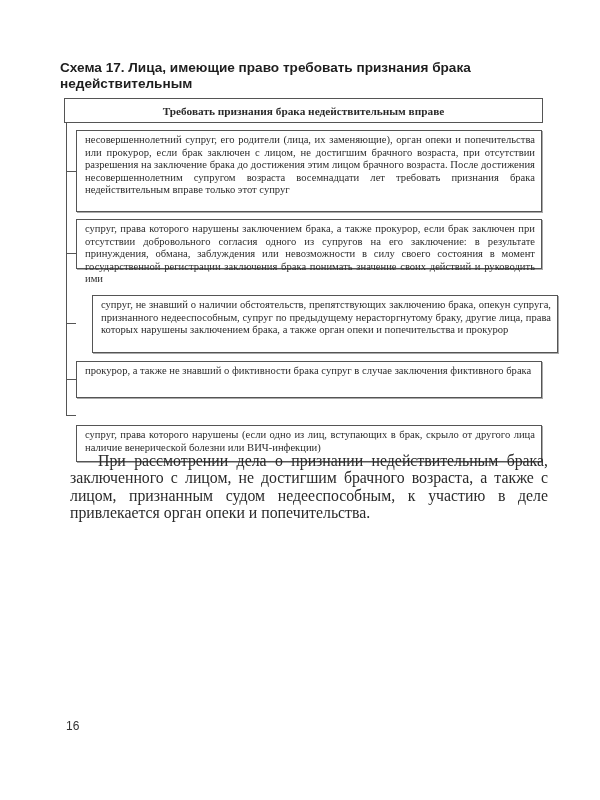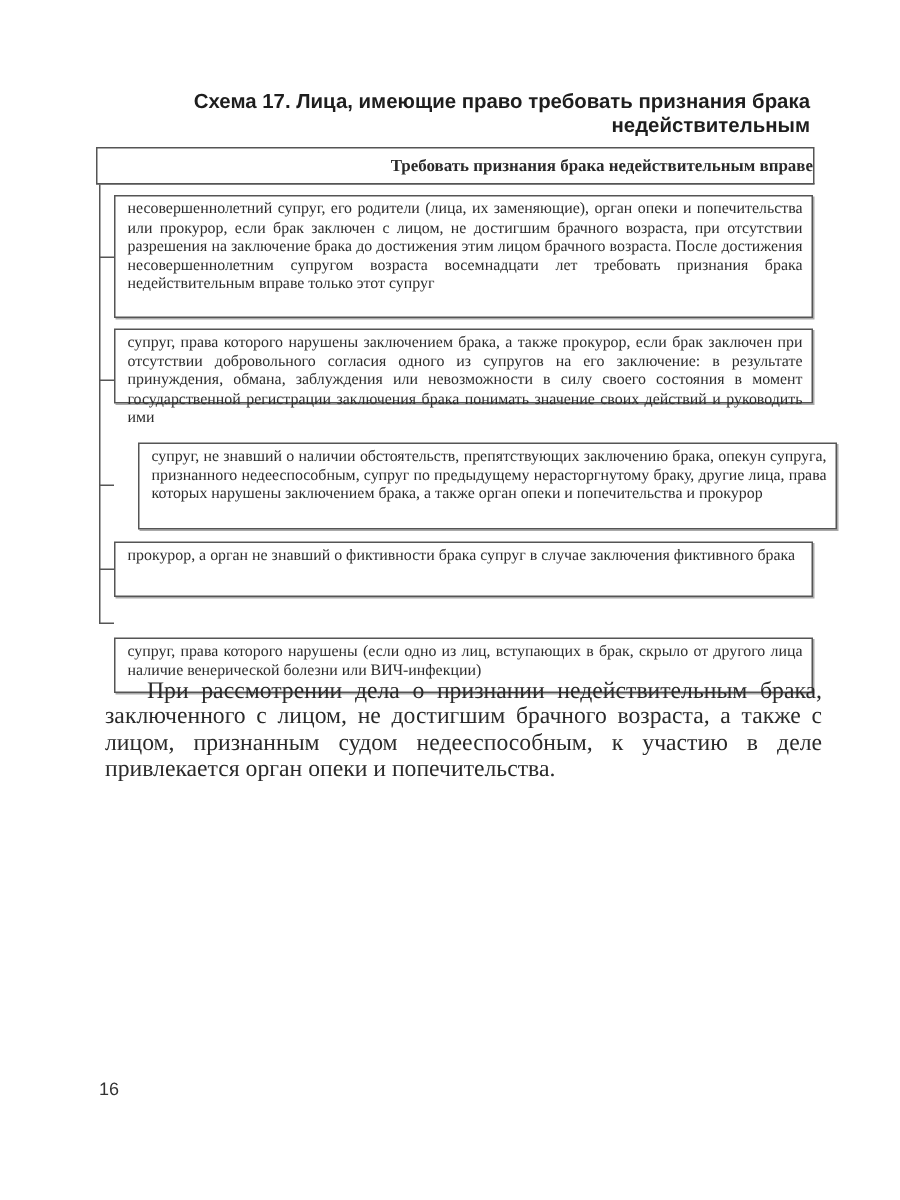--- a/index.html
+++ b/index.html
@@ -12,38 +12,38 @@
       height: 800px;
       position: relative;
       overflow: hidden;
       color: #2b2b2b;
     }
     .scheme-title {
       position: absolute;
       left: 60px;
       top: 60px;
       width: 480px;
-      text-align: right;
+      text-align: left;
       font-family: "Liberation Sans", sans-serif;
       font-weight: bold;
       font-size: 13.6px;
       line-height: 16px;
       color: #1e1e1e;
     }
     .header-box {
       position: absolute;
       left: 64px;
       top: 98px;
       width: 479px;
       height: 25px;
       border: 1px solid #555;
       box-sizing: border-box;
       display: flex;
       align-items: center;
-      justify-content: flex-end;
+      justify-content: center;
       font-family: "Liberation Serif", serif;
       font-weight: bold;
       font-size: 11.3px;
       color: #2a2a2a;
     }
     .outer-frame {
       position: absolute;
       left: 64px;
       top: 122px;
       width: 479px;
@@ -124,21 +124,21 @@
   <span>супруг, права которого нарушены заключением брака, а также прокурор, если брак заключен при отсутствии добровольного согласия одного из супругов на его заключение: в результате принуждения, обмана, заблуждения или невозможности в силу своего состояния в момент государственной регистрации заключения брака понимать значение своих действий и руководить ими</span>
 </div>
 
 <div class="branch" style="top:323px;"></div>
 <div class="item-box" style="top:295px; height:58px;margin-left:16px;">
   <span>супруг, не знавший о наличии обстоятельств, препятствующих заключению брака, опекун супруга, признанного недееспособным, супруг по предыдущему нерасторгнутому браку, другие лица, права которых нарушены заключением брака, а также орган опеки и попечительства и прокурор</span>
 </div>
 
 <div class="branch" style="top:379px;"></div>
 <div class="item-box" style="top:361px; height:37px;">
-  <span>прокурор, а орган не знавший о фиктивности брака супруг в случае заключения фиктивного брака</span>
+  <span>прокурор, а также не знавший о фиктивности брака супруг в случае заключения фиктивного брака</span>
 </div>
 
 <div class="branch" style="top:415px;"></div>
 <div class="item-box" style="top:425px; height:37px;">
   <span>супруг, права которого нарушены (если одно из лиц, вступающих в брак, скрыло от другого лица наличие венерической болезни или ВИЧ-инфекции)</span>
 </div>
 
 <p class="paragraph" lang="ru" style="margin:0;">При рассмотрении дела о признании недействительным брака, заключенного с лицом, не достигшим брачного возраста, а также с лицом, признанным судом недееспособным, к участию в деле привлекается орган опеки и попечительства.</p>
 
 <div class="page-number">16</div>

